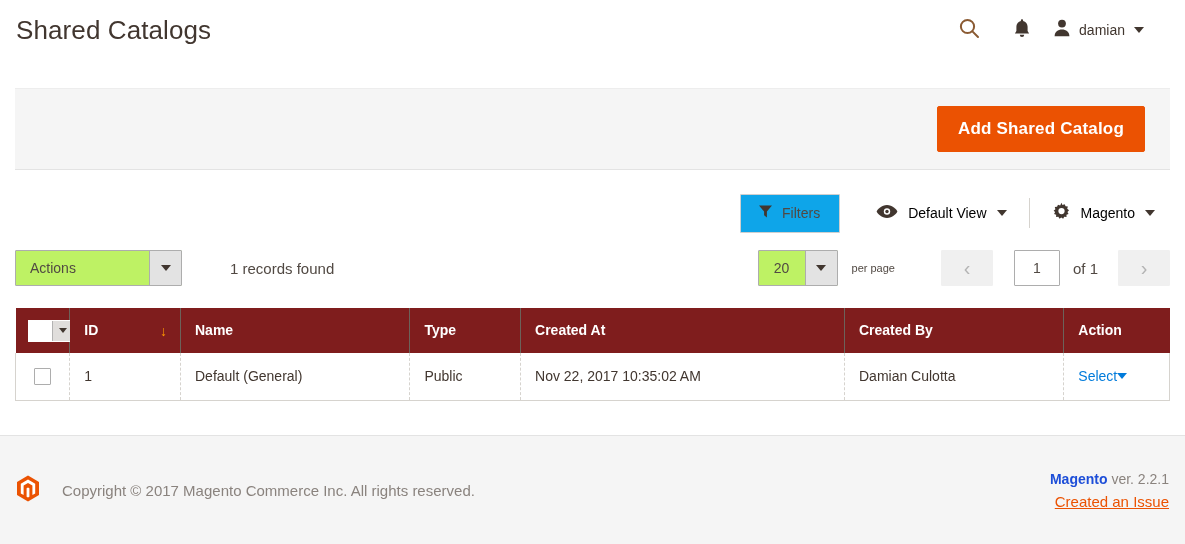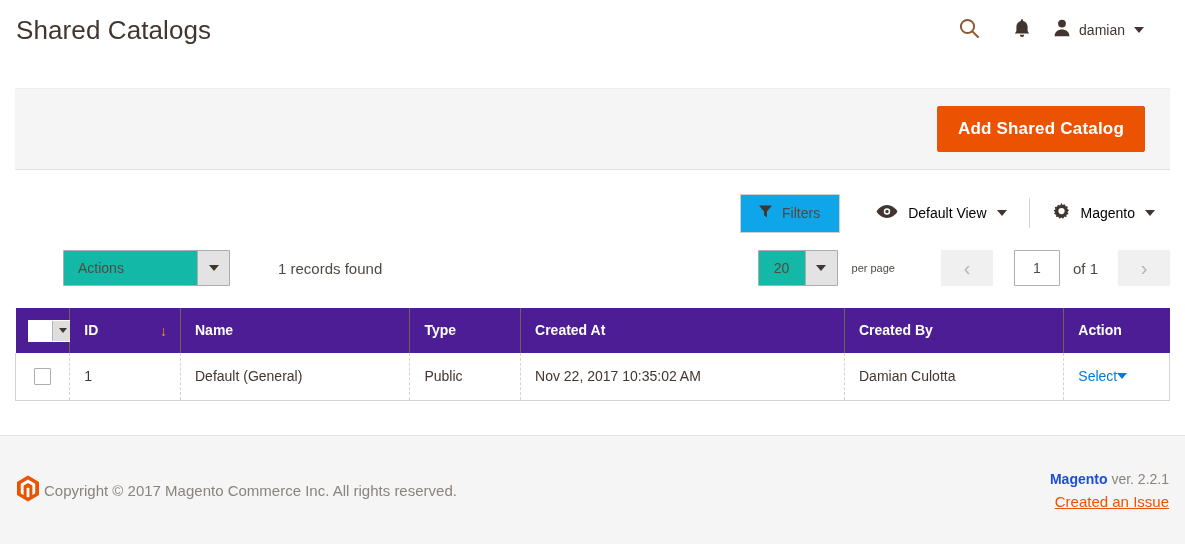--- a/index.html
+++ b/index.html
@@ -127,24 +127,23 @@
     padding-top: 16px;
     display: flex;
     align-items: center;
     justify-content: space-between;
   }
   .left-group { display: flex; align-items: center; gap: 32px; }
   .select-box {
     display: flex;
     border: 1px solid #adadad;
     height: 36px;
-    background: #14b8a6;
+    background: #bef264;
     border-radius: 1px;
     cursor: pointer;
-    margin-left: 48px;
   }
   .select-box .sel-label {
     display: flex; align-items: center;
     padding: 0 14px;
     font-size: 14px;
     color: #514943;
     min-width: 0;
   }
   .select-box.actions-select .sel-label { width: 133px; }
   .select-box.perpage-select .sel-label { width: 46px; justify-content: center; }
@@ -183,21 +182,21 @@
   .page-of { font-size: 15px; color: #514943; margin: 0 20px 0 13px; }
 
   
   .grid-wrap { margin: 22px 15px 0 15px; }
   table.data-grid {
     width: 100%;
     border-collapse: collapse;
     table-layout: fixed;
   }
   table.data-grid thead th {
-    background: #4c1d95;
+    background: #7f1d1d;
     color: #ffffff;
     font-size: 14px;
     font-weight: bold;
     text-align: left;
     padding: 13px 10px 14px 14px;
     border-right: 1px solid #6c625a;
     height: 45px;
     vertical-align: middle;
     white-space: nowrap;
   }
@@ -296,21 +295,21 @@
     left: 0; bottom: 0;
     width: 1185px;
     height: 109px;
     background: #f5f5f5;
     border-top: 1px solid #e3e3e3;
     padding: 0 15px;
     display: flex;
     align-items: center;
     justify-content: space-between;
   }
-  .copyright-block { display: flex; align-items: center; gap: 4px; padding-left: 1px; }
+  .copyright-block { display: flex; align-items: center; gap: 22px; padding-left: 1px; }
   .copyright-text { font-size: 15px; color: #8a837e; }
   .footer-right { text-align: right; padding-right: 1px; }
   .version-line { font-size: 14px; color: #8a837e; }
   .version-line b { color: #1d4ed8; }
   .report-link {
     display: block;
     margin-top: 6px;
     font-size: 15px;
     color: #eb5202;
     text-decoration: underline;

